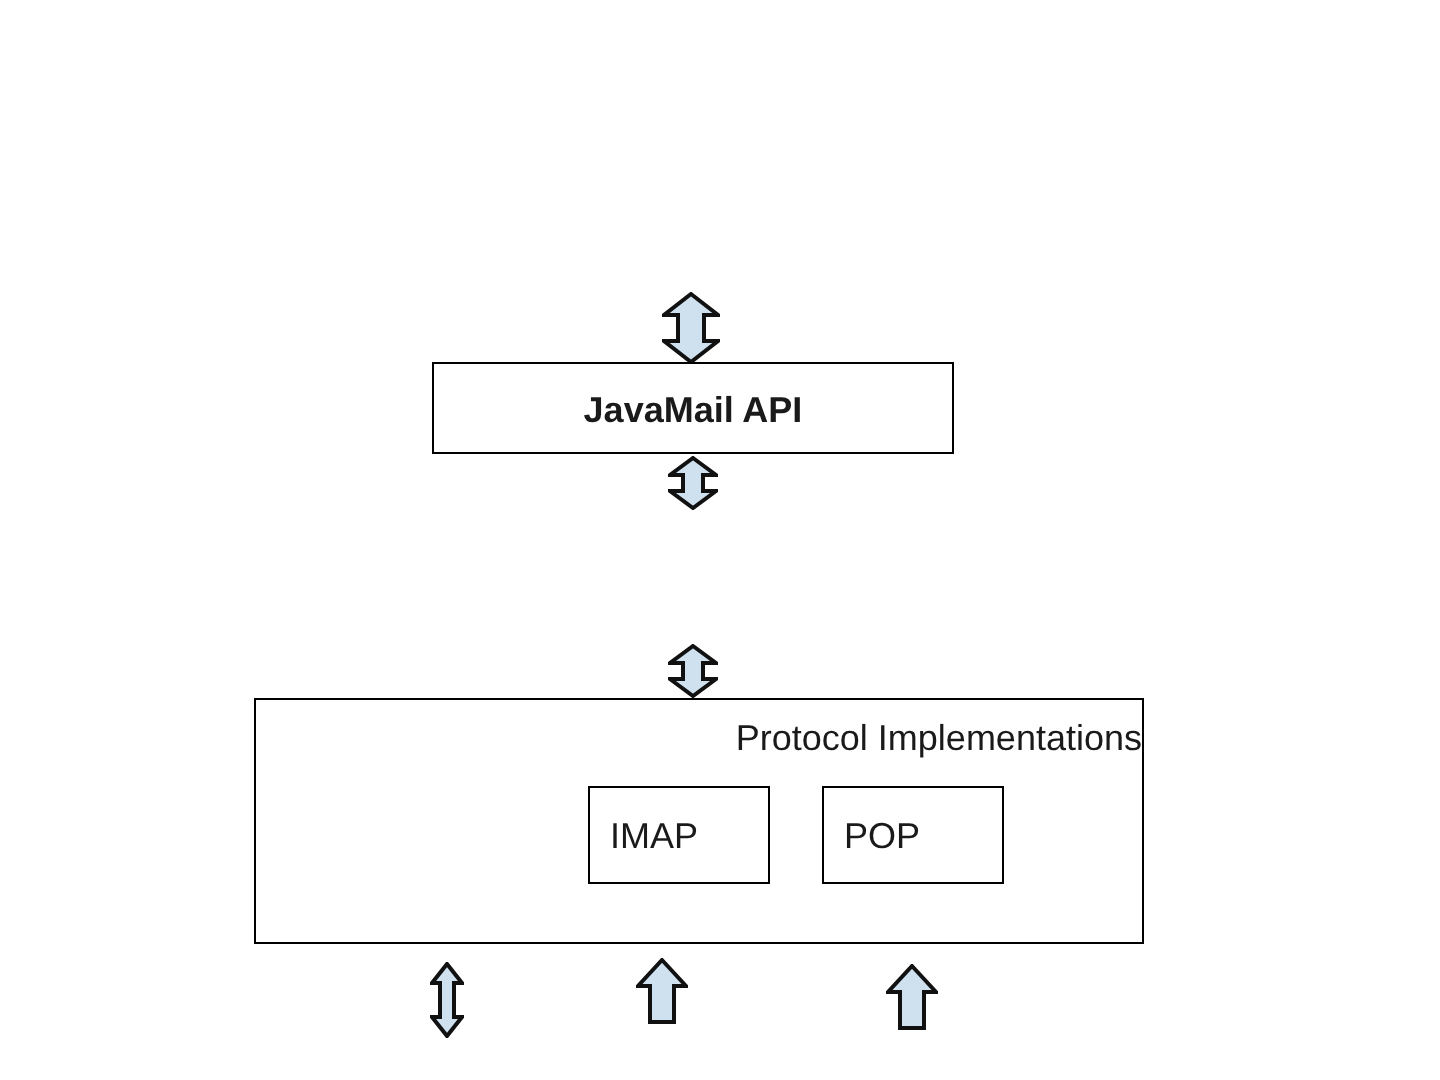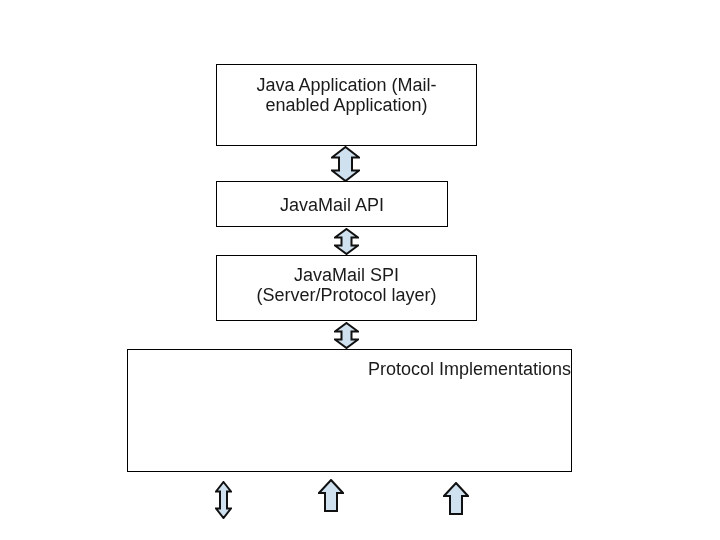--- a/index.html
+++ b/index.html
@@ -22,21 +22,21 @@
     border: 1.4px solid var(--box-border, #000000);
     background: #ffffff;
     font-size: 18px;
     line-height: 20px;
   }
   .layer-box {
     text-align: center;
     white-space: pre-line;
   }
   .layer-app      { left: 216px; top: 64px;  width: 261px; height: 82px; padding-top: 10px; }
-  .layer-api      { left: 216px; top: 181px; width: 232px; height: 46px; padding-top: 13px; }
+  .layer-api      { left: 216px; top: 181px; width: 261px; height: 46px; padding-top: 13px; font-weight: bold; }
   .layer-spi      { left: 216px; top: 255px; width: 261px; height: 66px; padding-top: 9px; }
   .impl-box       { left: 127px; top: 349px; width: 445px; height: 123px; }
   .impl-title {
     padding-top: 9px;
     text-align: right;
     font-size: 18px;
     line-height: 20px;
   }
   .proto-box {
     display: flex;
@@ -62,44 +62,46 @@
   .arrow-c { left: 334px; top: 322px; }
   .arrow-d { left: 215px; top: 481px; }
   .arrow-e { left: 318px; top: 479px; }
   .arrow-f { left: 443px; top: 482px; }
 </style>
 </head>
 <body>
 
 <div class="canvas">
 
-  <div class="box layer-box layer-app">Java Application (Mail-
-enabled Application)</div>
 
   <svg class="arrow arrow-a" width="29" height="36" viewBox="0 0 29 36">
     <polygon points="14.5,1 28,11.5 21,11.5 21,24.5 28,24.5 14.5,35 1,24.5 8,24.5 8,11.5 1,11.5"></polygon>
   </svg>
 
   <div class="box layer-box layer-api">JavaMail API</div>
 
   <svg class="arrow arrow-b" width="25" height="27" viewBox="0 0 25 27">
     <polygon points="12.5,1 24,9.5 17.5,9.5 17.5,17.5 24,17.5 12.5,26 1,17.5 7.5,17.5 7.5,9.5 1,9.5"></polygon>
   </svg>
 
-  <div class="box layer-box layer-spi">JavaMail SPI
-(Server/Protocol layer)</div>
 
   <svg class="arrow arrow-c" width="25" height="27" viewBox="0 0 25 27">
     <polygon points="12.5,1 24,9.5 17.5,9.5 17.5,17.5 24,17.5 12.5,26 1,17.5 7.5,17.5 7.5,9.5 1,9.5"></polygon>
   </svg>
 
   <div class="box impl-box">
     <div class="impl-title">Protocol Implementations</div>
   </div>
 
+  <div class="box proto-box proto-imap">
+    <span>IMAP</span>
+  </div>
+  <div class="box proto-box proto-pop">
+    <span>POP</span>
+  </div>
 
   <svg class="arrow arrow-d" width="17" height="38" viewBox="0 0 17 38">
     <polygon points="8.5,1 16,10.5 12,10.5 12,27.5 16,27.5 8.5,37 1,27.5 5,27.5 5,10.5 1,10.5"></polygon>
   </svg>
 
   <svg class="arrow arrow-e" width="26" height="33" viewBox="0 0 26 33">
     <polygon points="13,1 25,14 19,14 19,32 7,32 7,14 1,14"></polygon>
   </svg>
 
   <svg class="arrow arrow-f" width="26" height="33" viewBox="0 0 26 33">

